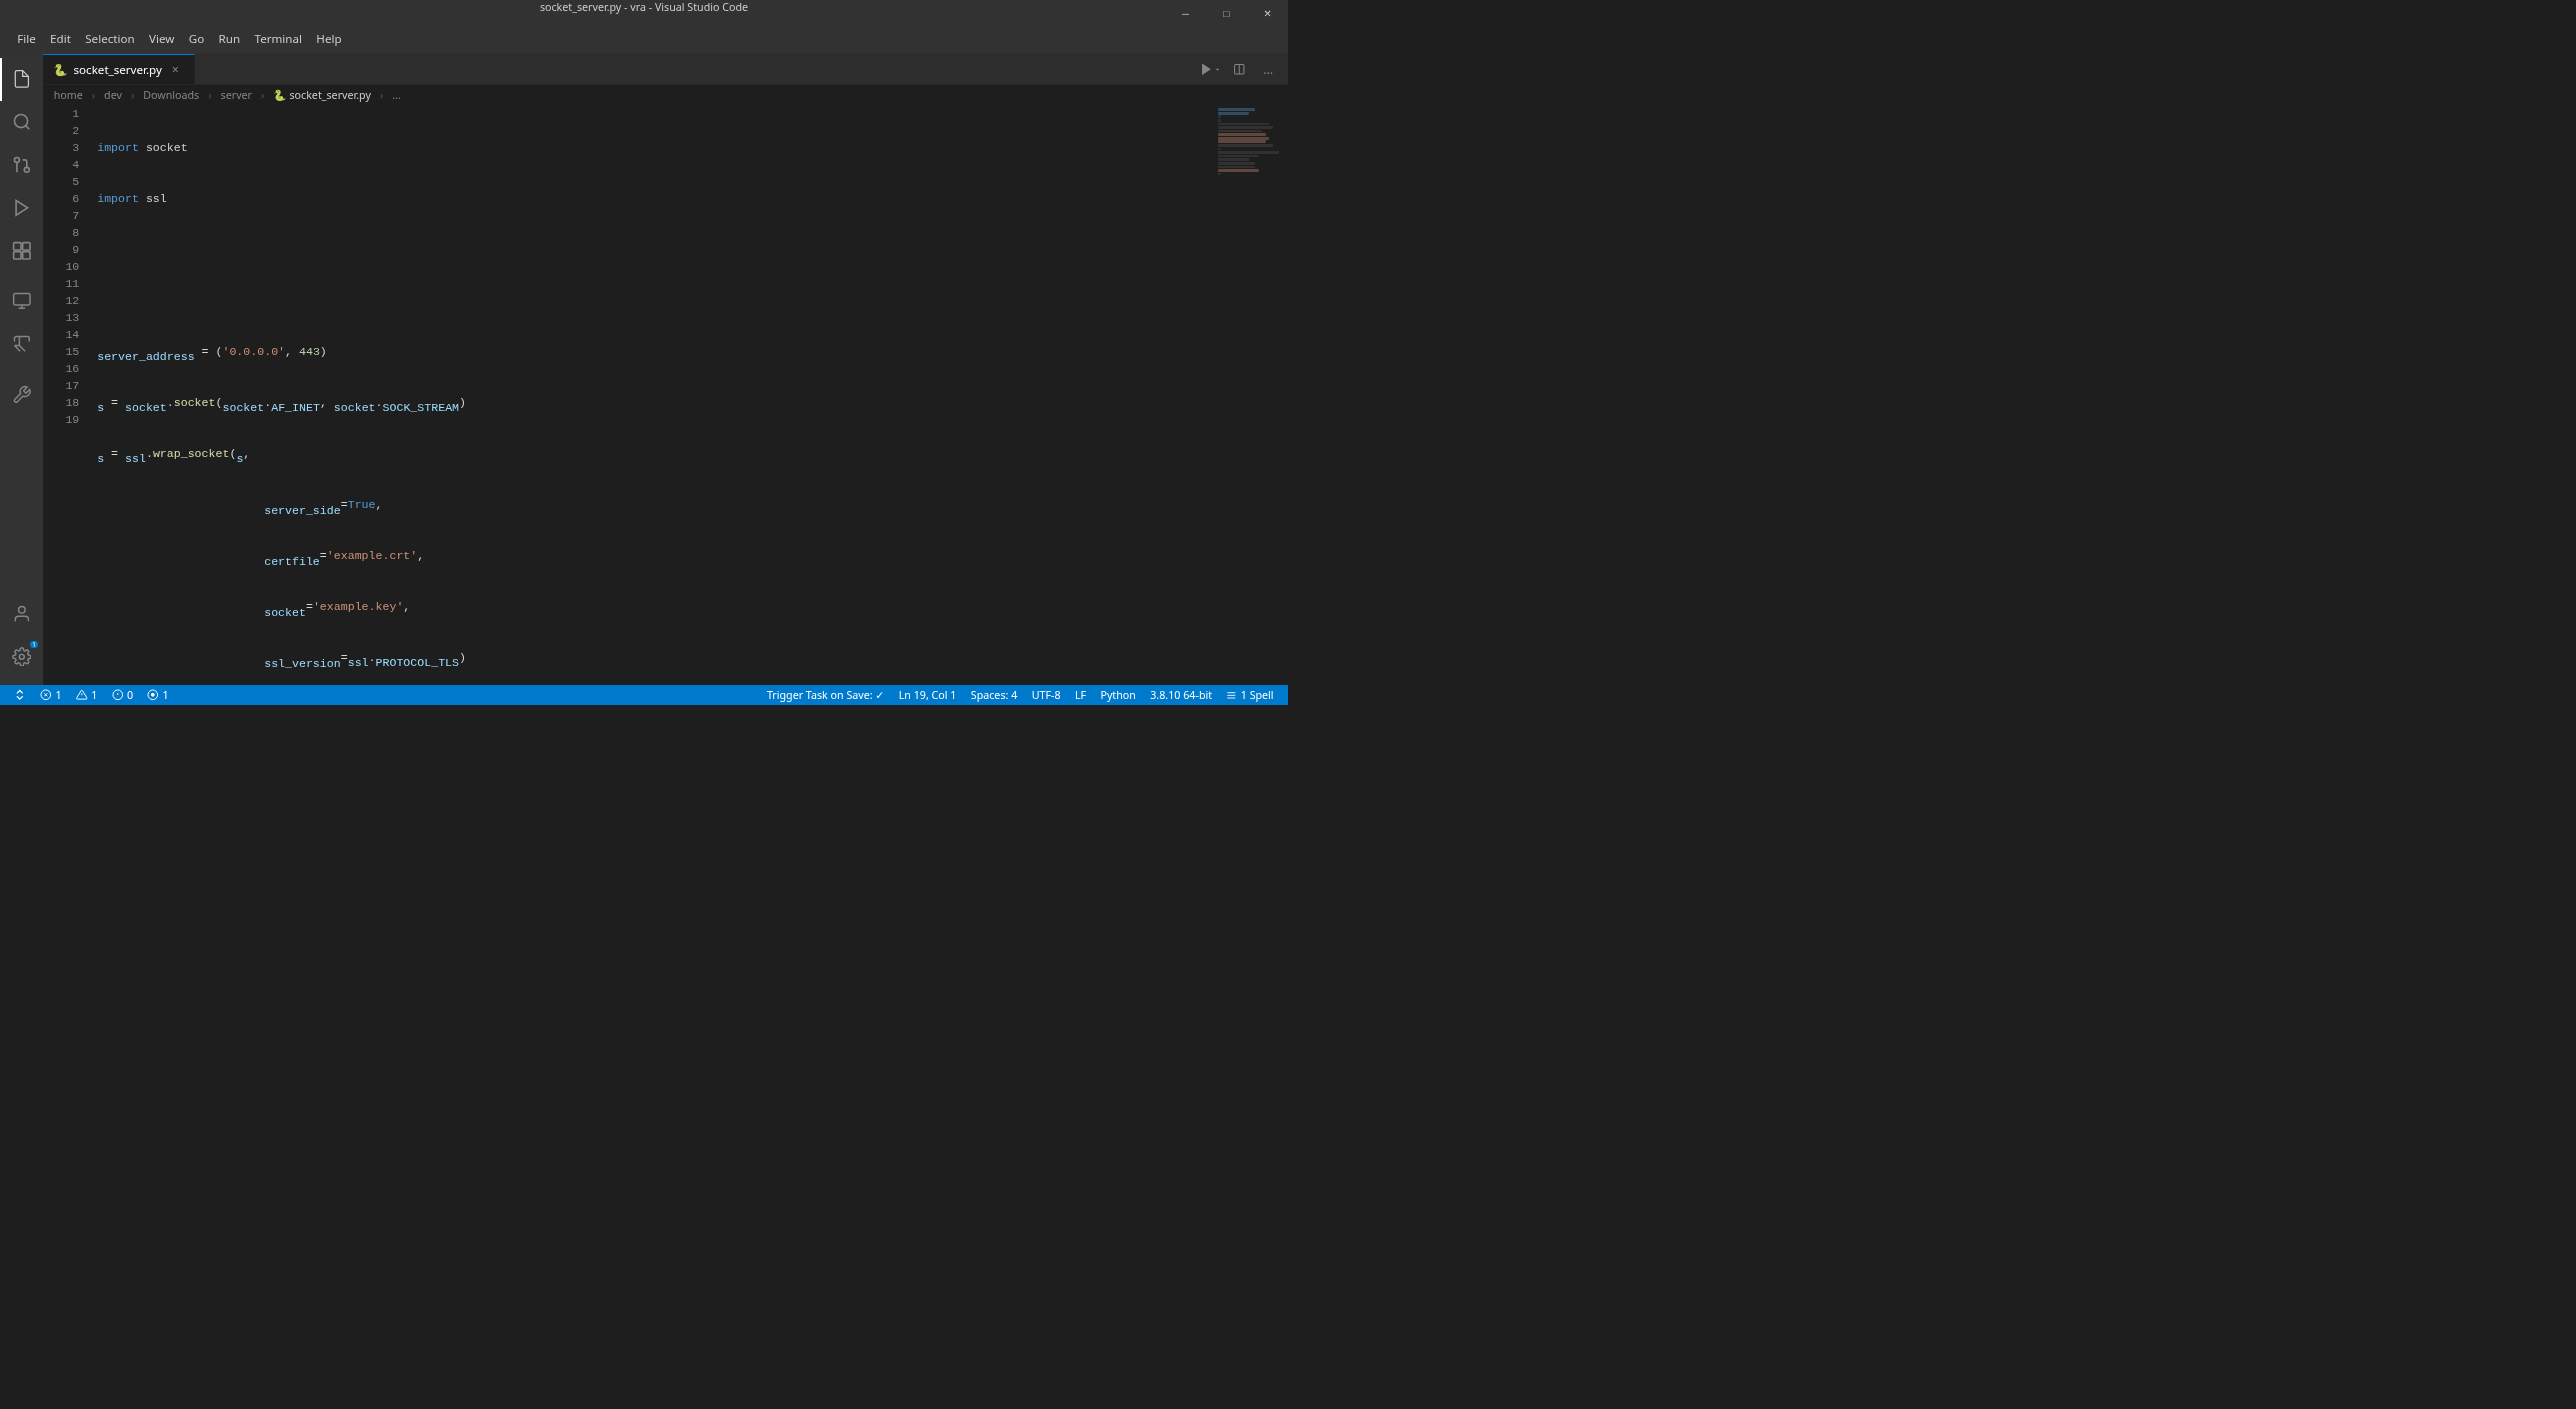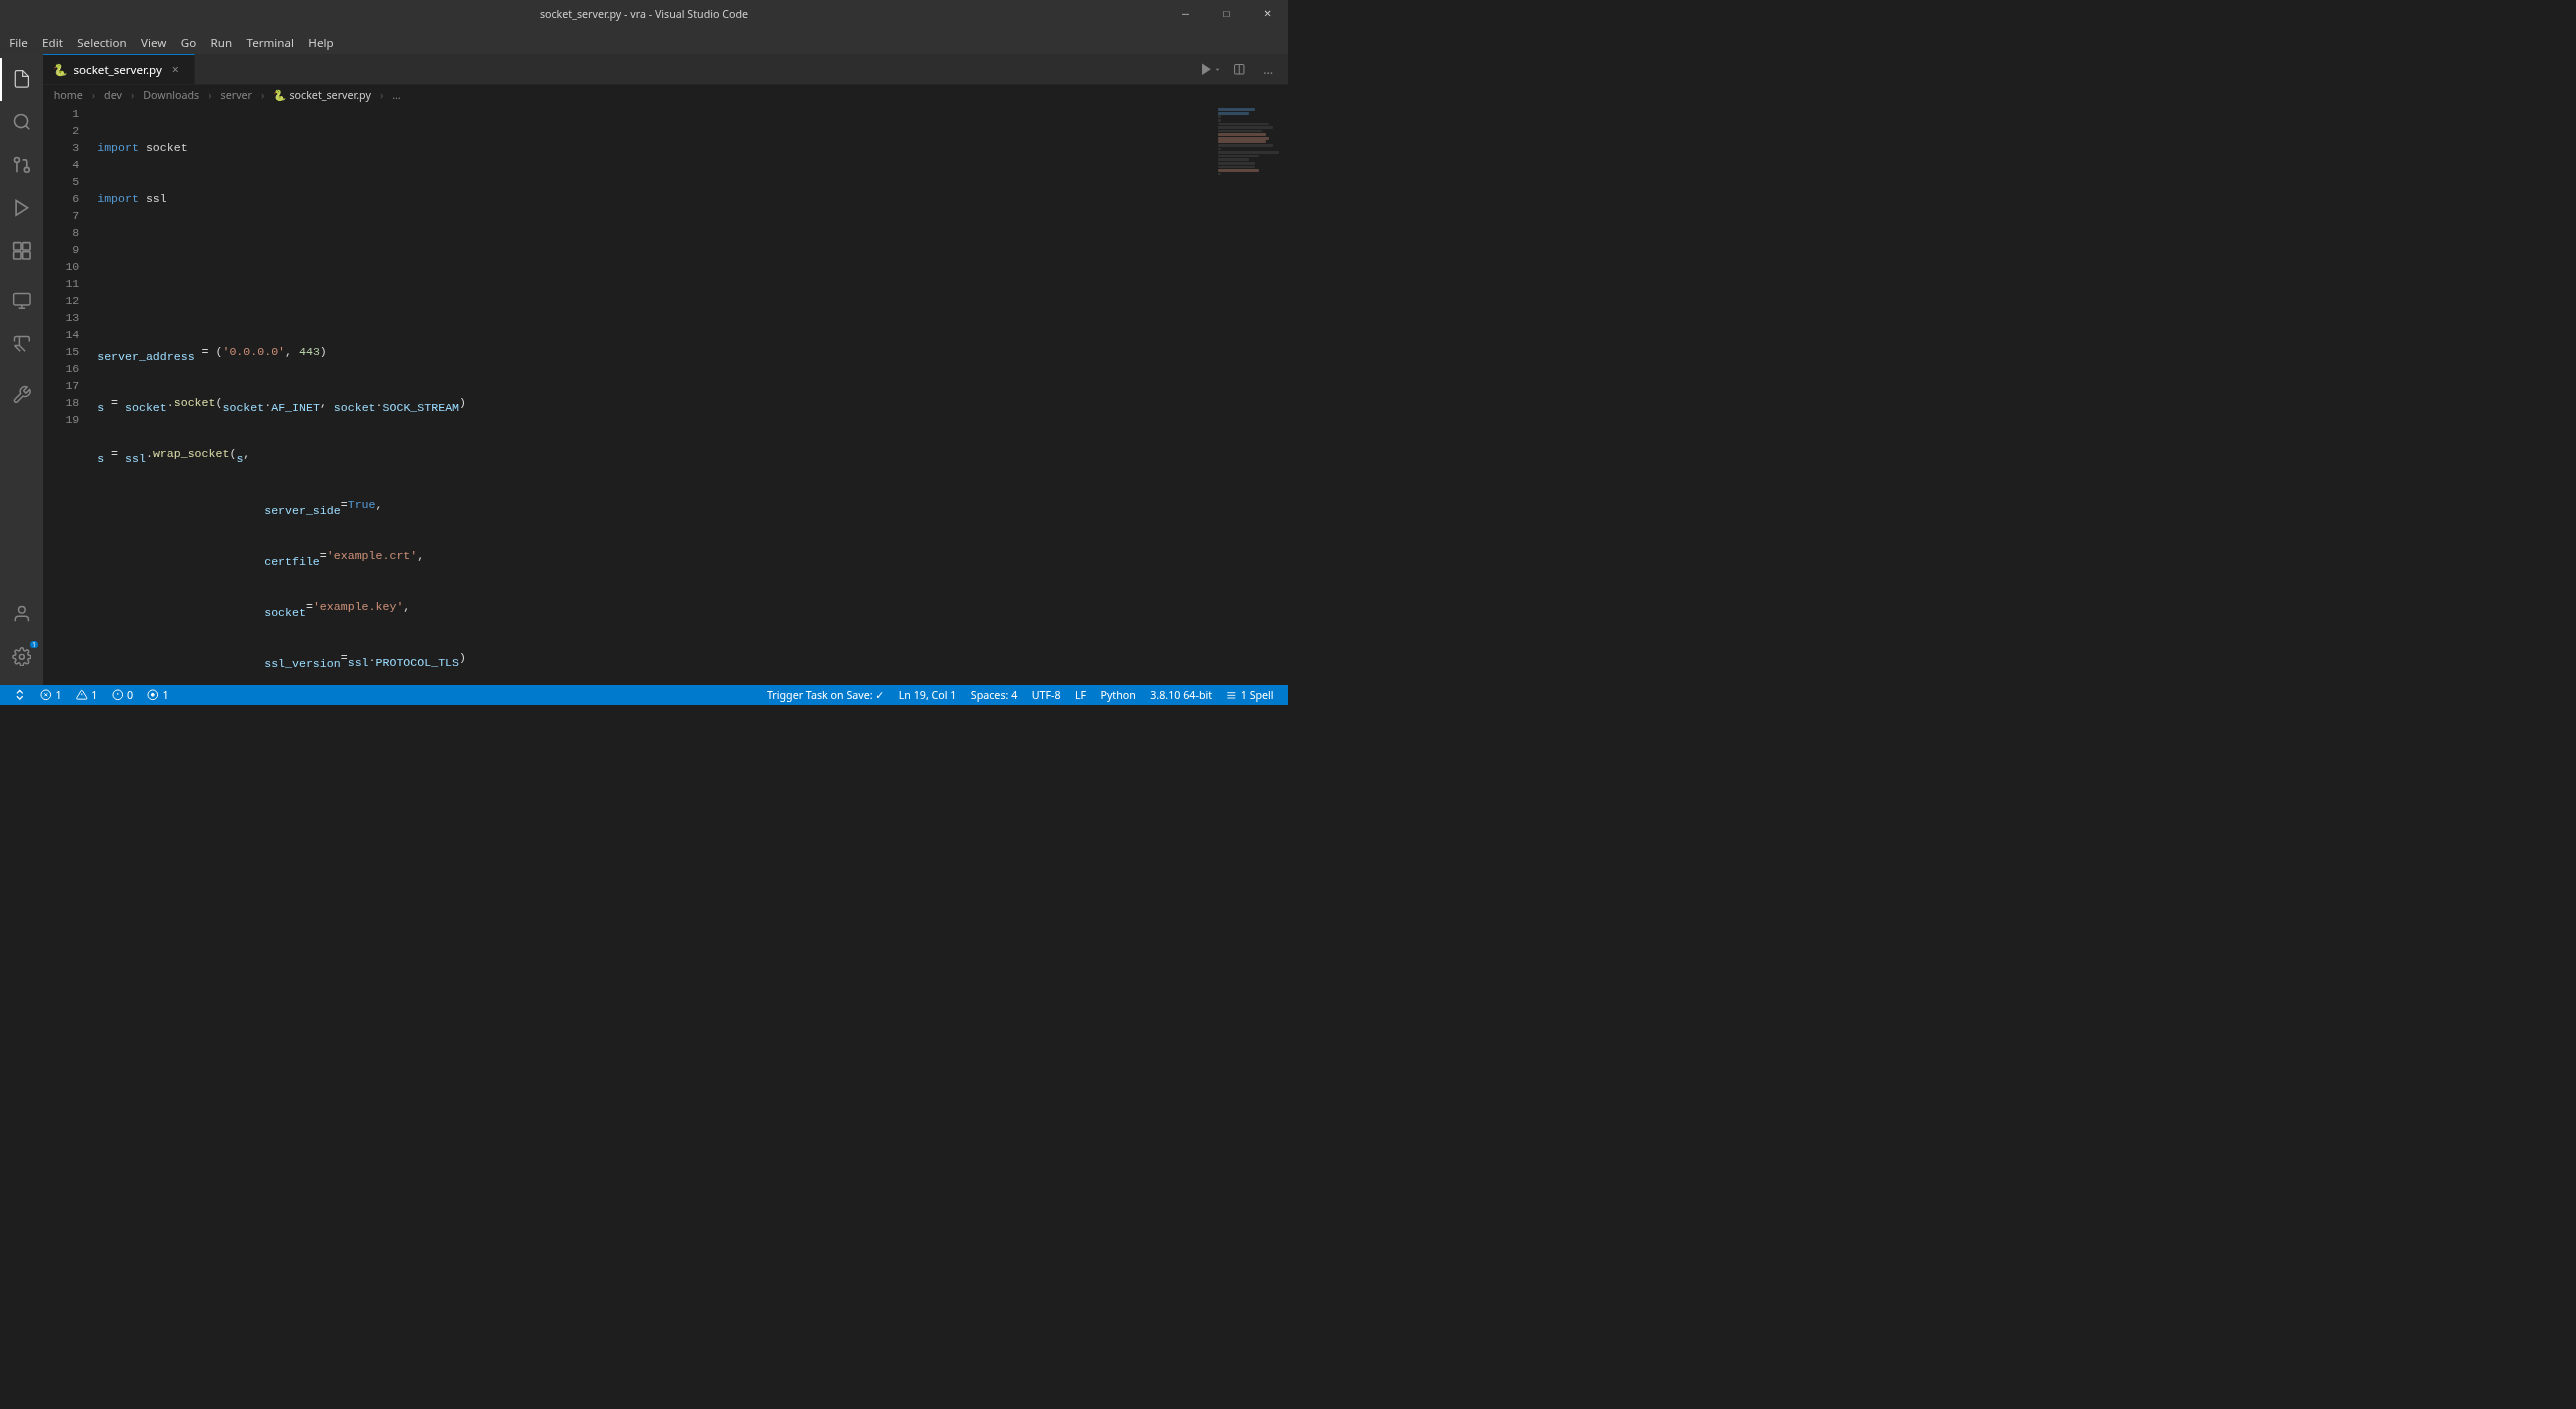--- a/index.html
+++ b/index.html
@@ -13,21 +13,21 @@
       overflow: hidden;
       display: flex;
       flex-direction: column;
     }
 
     
     .title-bar {
       background: #323233;
       height: 27px;
       display: flex;
-      align-items: center;
+      align-items: flex-start;
       justify-content: center;
       position: relative;
       flex-shrink: 0;
     }
     .title-bar-text {
       font-size: 10.7px;
       color: #cccccc;
     }
     .title-bar-controls {
       position: absolute;
@@ -47,22 +47,22 @@
       cursor: pointer;
       background: transparent;
       border: none;
     }
 
     
     .menu-bar {
       background: #323233;
       height: 27px;
       display: flex;
-      align-items: flex-end;
-      padding: 0 2px;
+      align-items: flex-start;
+      padding: 0 10px;
       flex-shrink: 0;
     }
     .menu-item {
       padding: 3.6px 7.2px;
       font-size: 11.6px;
       color: #cccccc;
       cursor: pointer;
       border-radius: 3.6px;
     }
 

